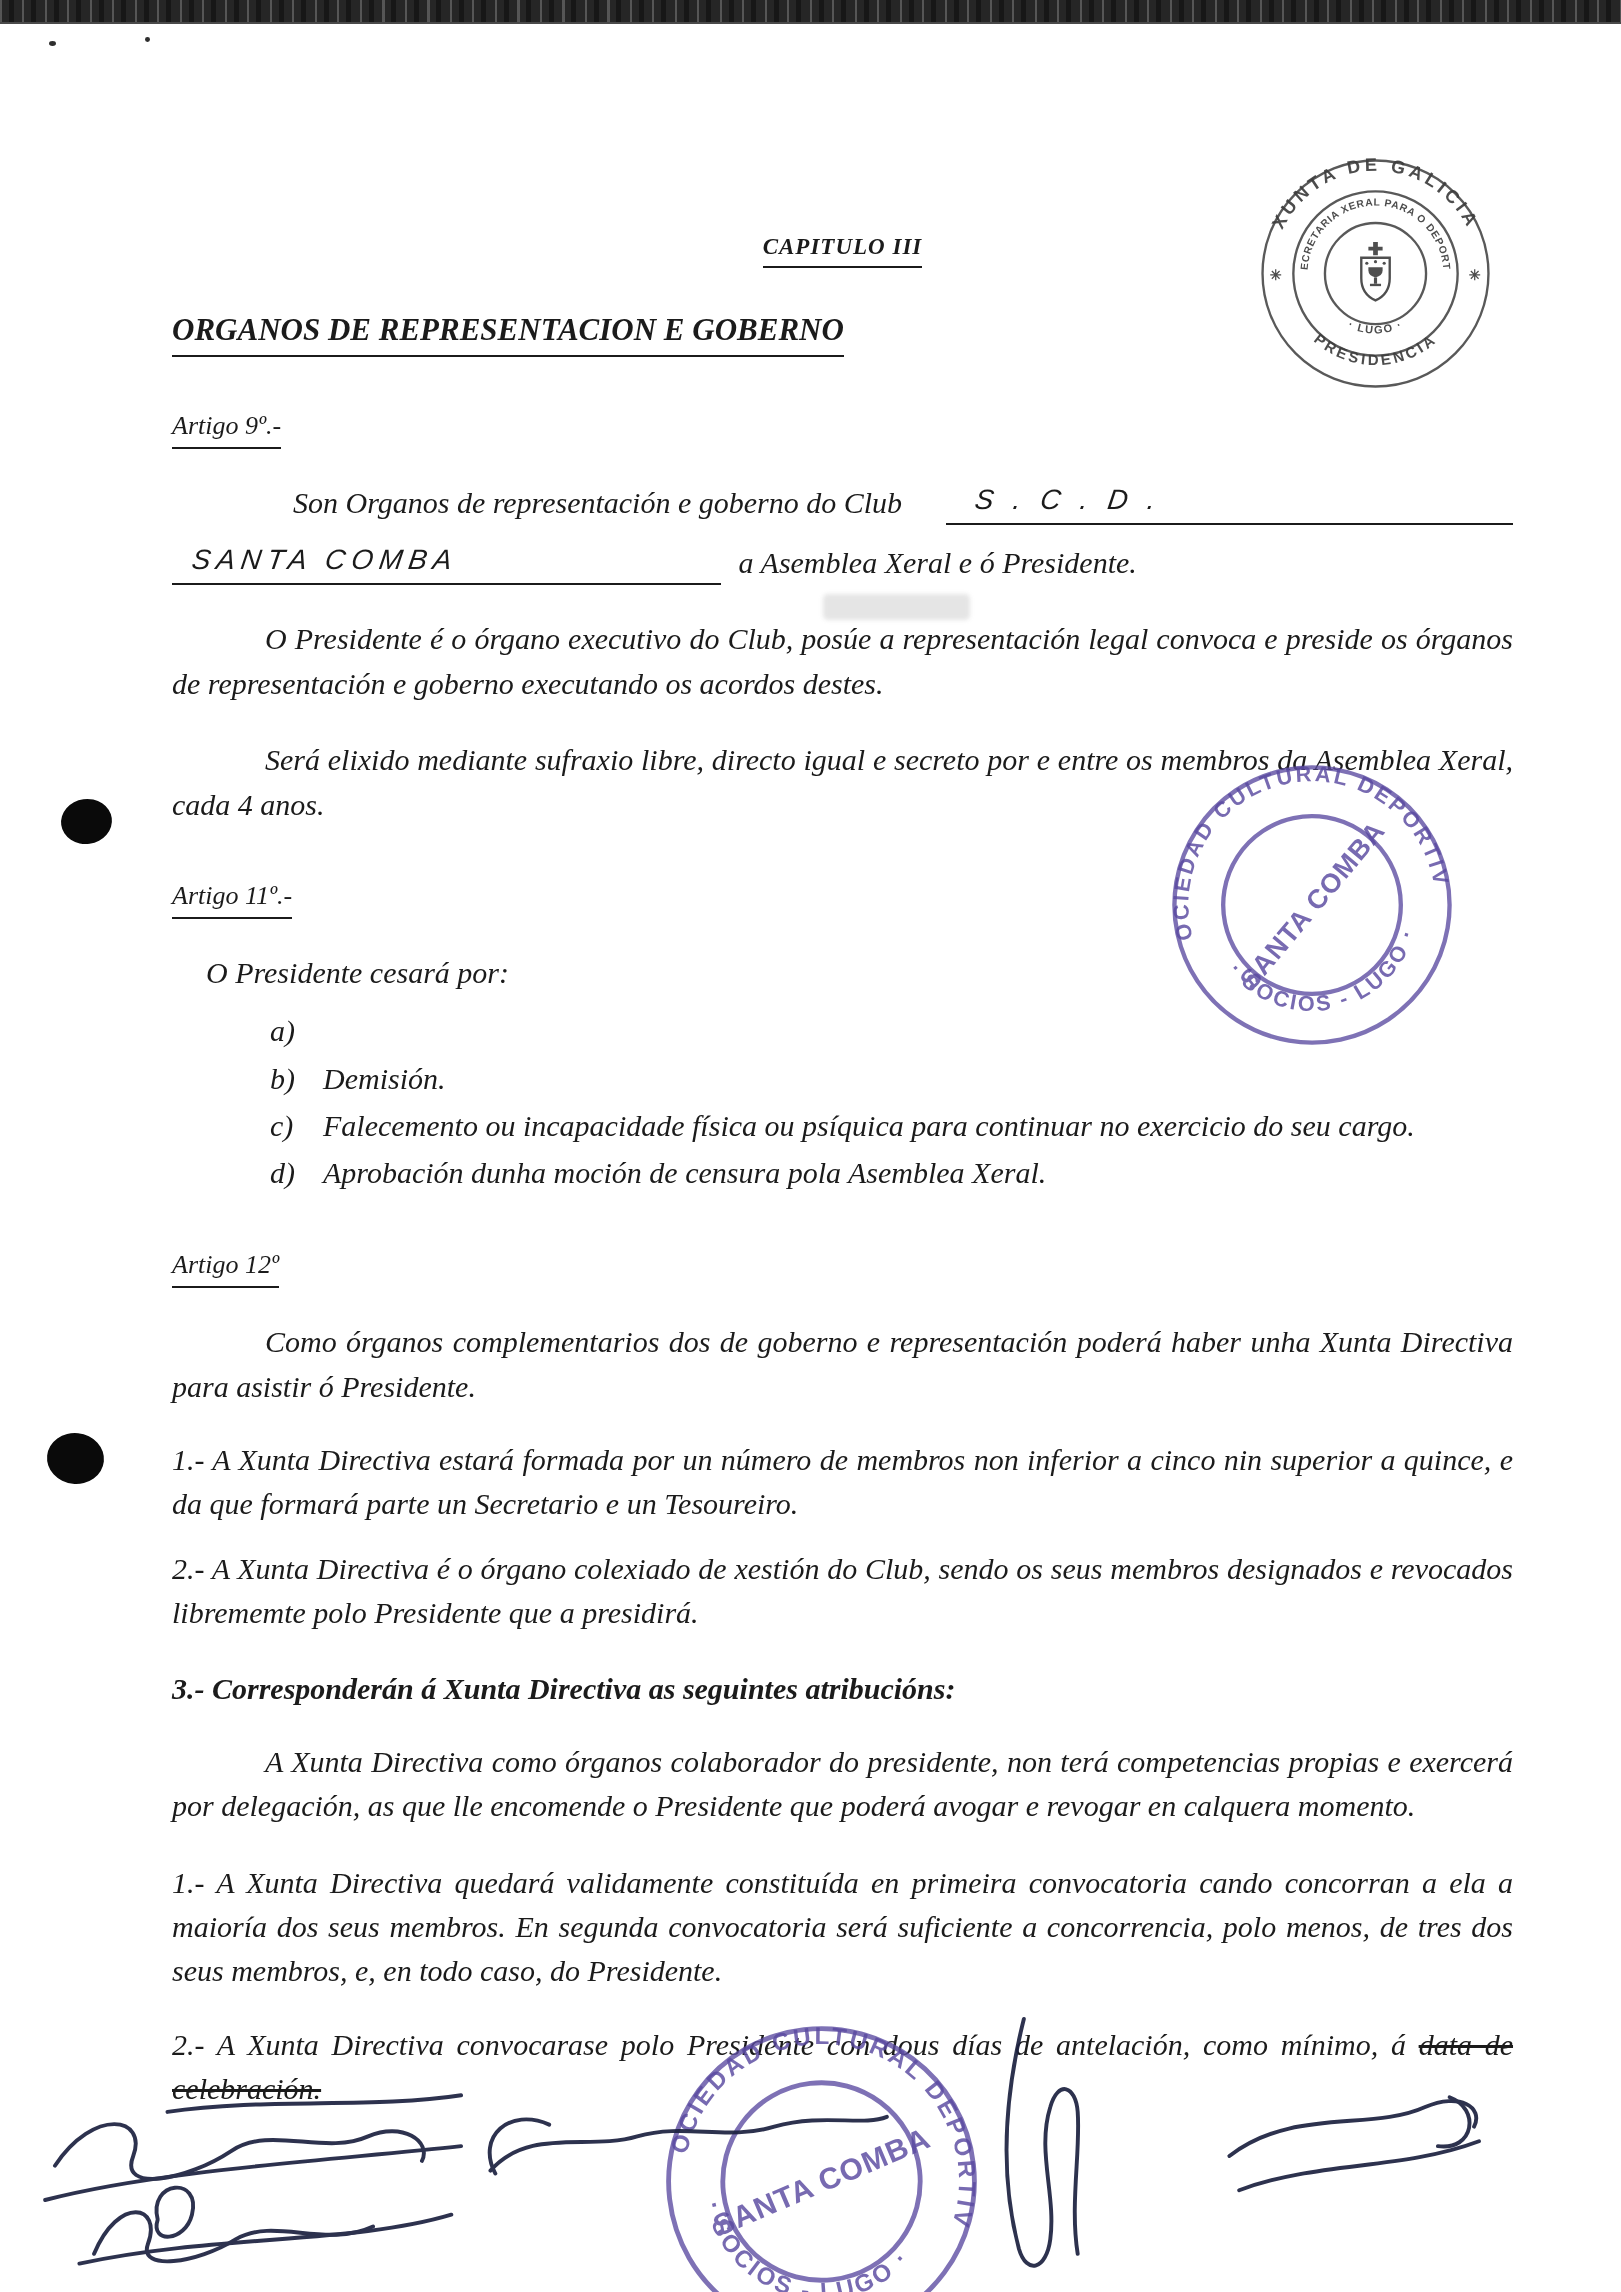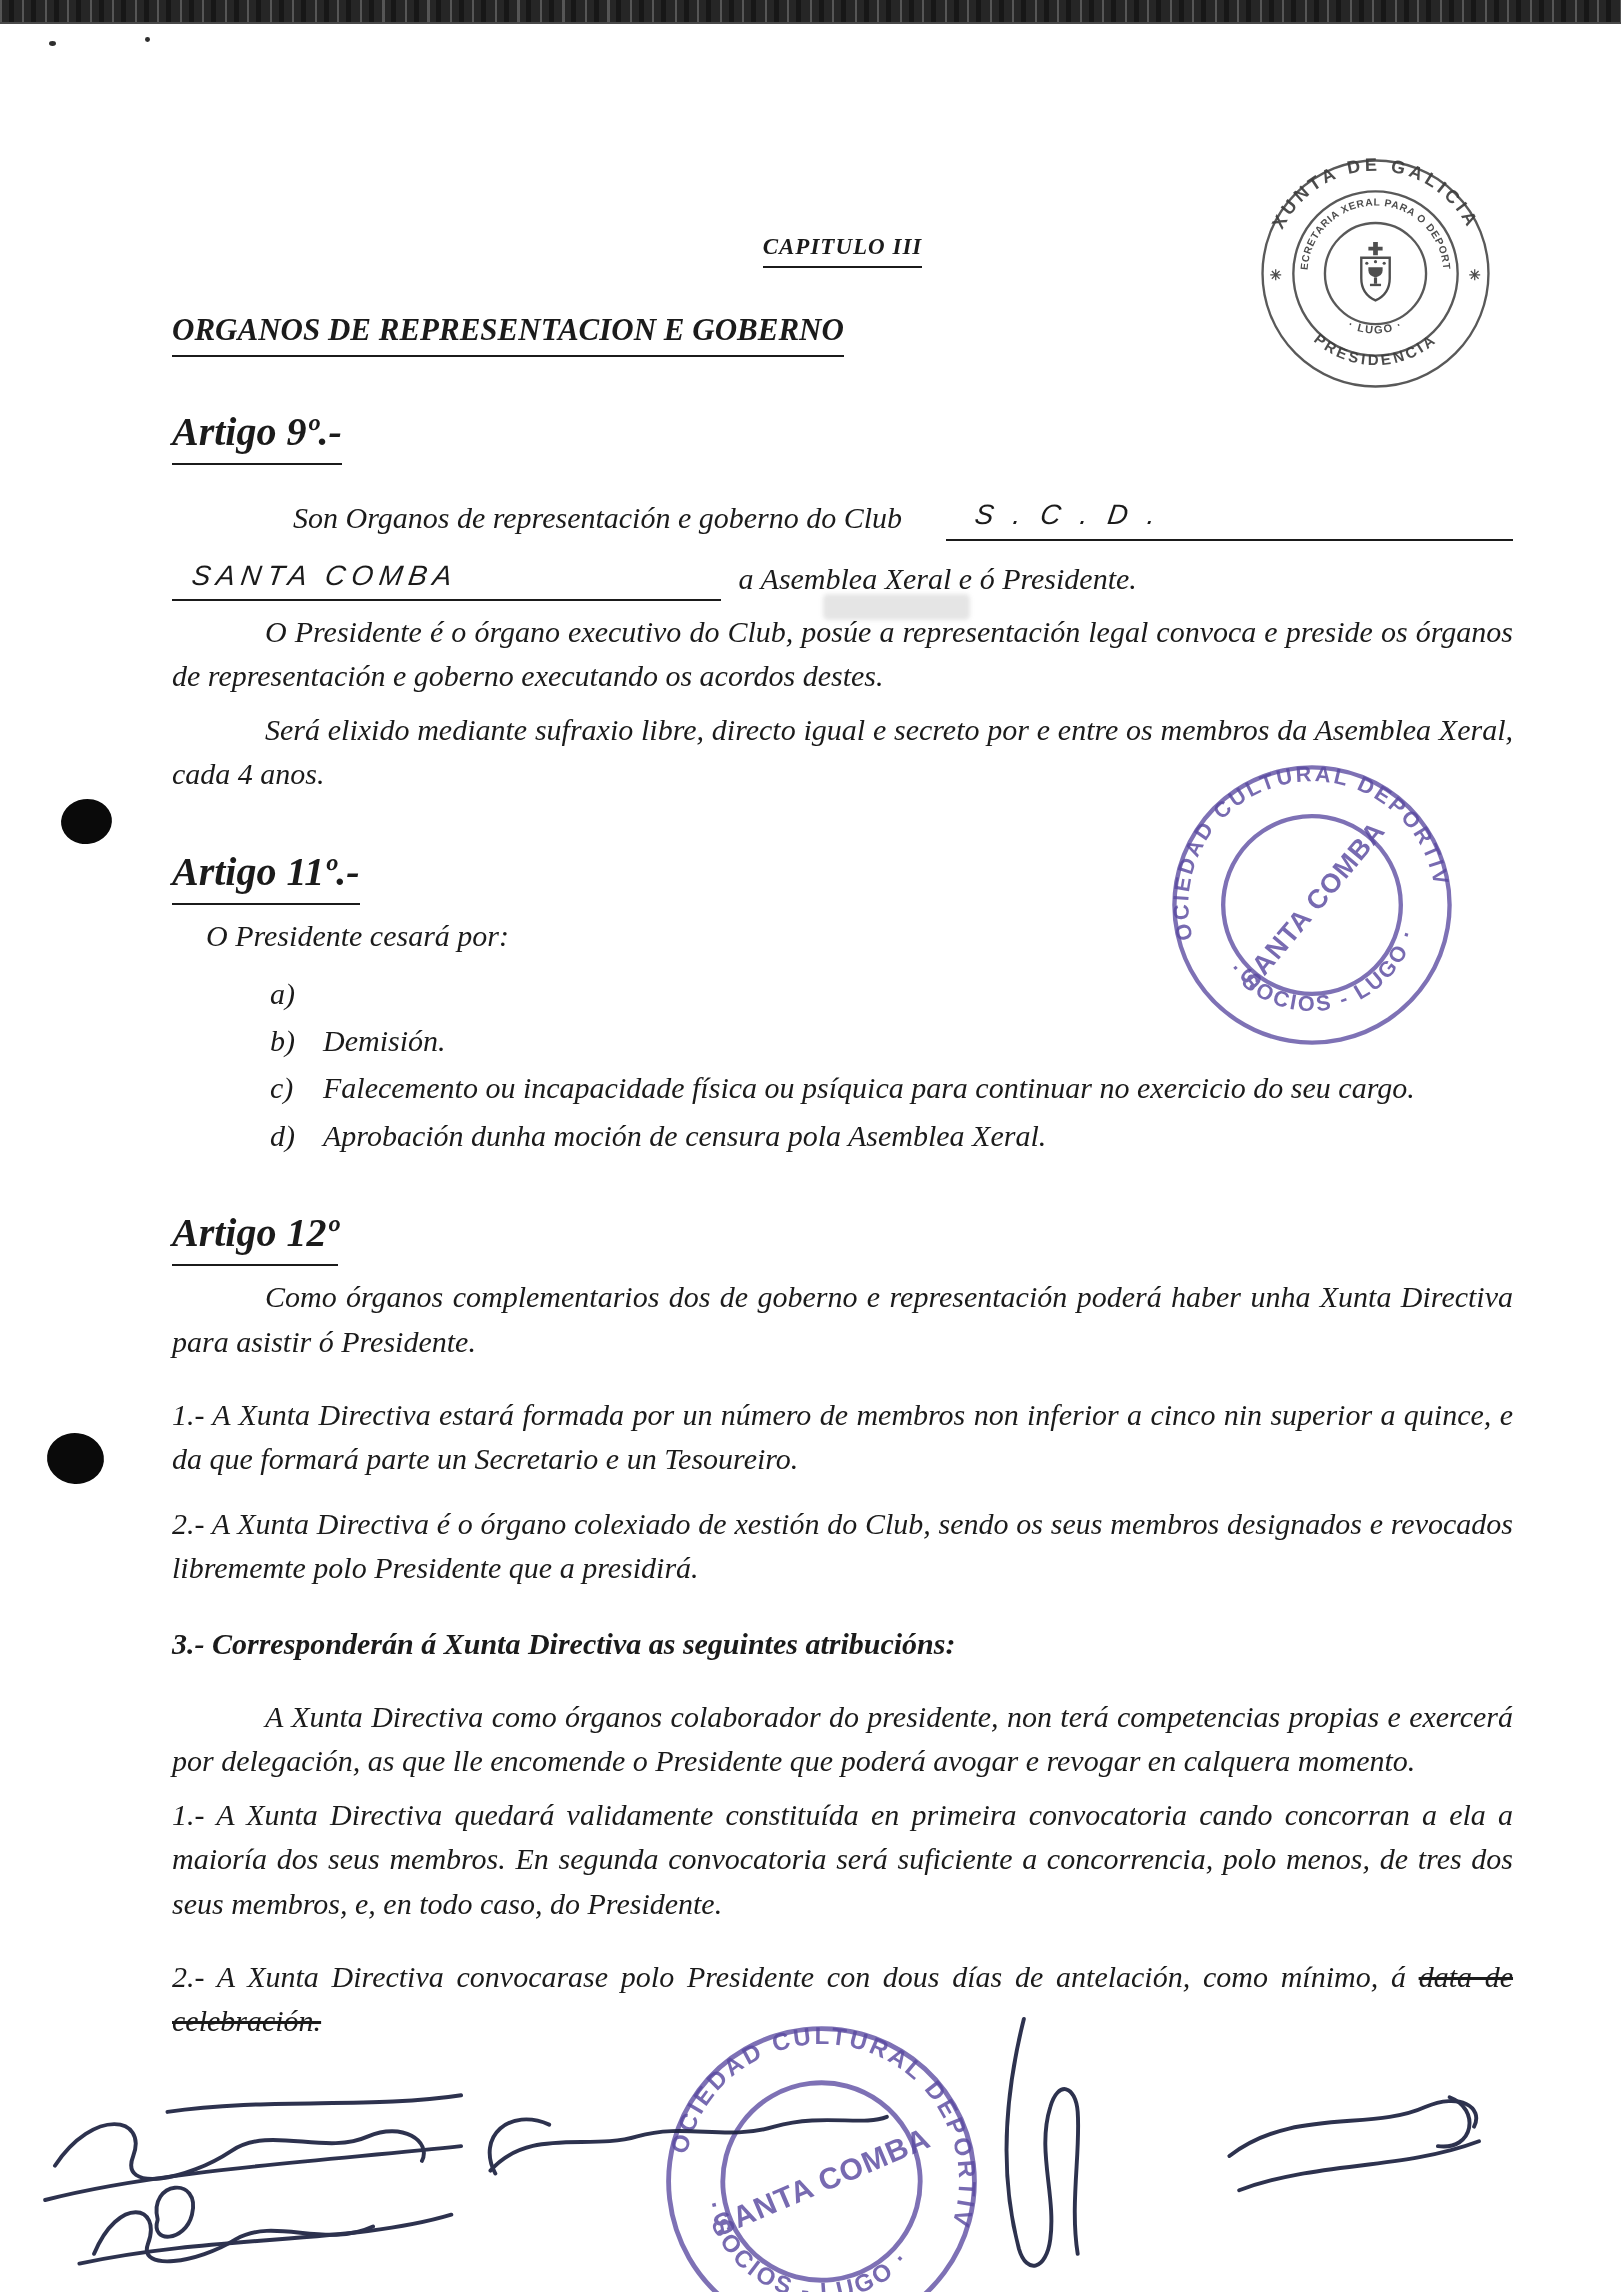--- a/index.html
+++ b/index.html
@@ -37,22 +37,22 @@
   .content {
     position:absolute; left:172px; top:0; width:1341px;
     font-style:italic; font-size:30px; line-height:1.48; z-index:1;
   }
   .chapter-row { text-align:center; margin-top:222px; }
   .chapter-row .u { font-size:23px; font-weight:700; letter-spacing:1px; }
   .section-row { margin-top:39px; }
   .section-row .u { font-size:31px; font-weight:700; }
   .u { display:inline-block; border-bottom:2.9px solid #1b1b1b; padding-bottom:2px; }
   .h-art { margin-top:45px; }
-  .h-art .u { font-size:40px; font-weight:700; border-bottom-width:2.5px; }
-  .para { margin-top:9px; text-align:justify; }
+  .h-art .u { font-size:26px; font-weight:400; border-bottom-width:2.5px; }
+  .para { margin-top:32px; text-align:justify; }
   .indent { text-indent:93px; }
   .bold { font-weight:700; }
 
   
   .a9l1 { display:flex; align-items:flex-end; margin-top:27.4px;gap:28px; }
   .fl-indent { width:93px; flex:0 0 93px; }
   .blank-fill { flex:1; border-bottom:2px solid #1b1b1b; margin-left:15.7px; padding:0 0 2px 29px; }
   .a9l2 { display:flex; align-items:flex-end; margin-top:11.8px; }
   .blank-fixed { width:549px; flex:0 0 549px; border-bottom:2px solid #1b1b1b; padding:0 0 2px 19.6px; }
   .a9out { margin-left:17.6px; }

